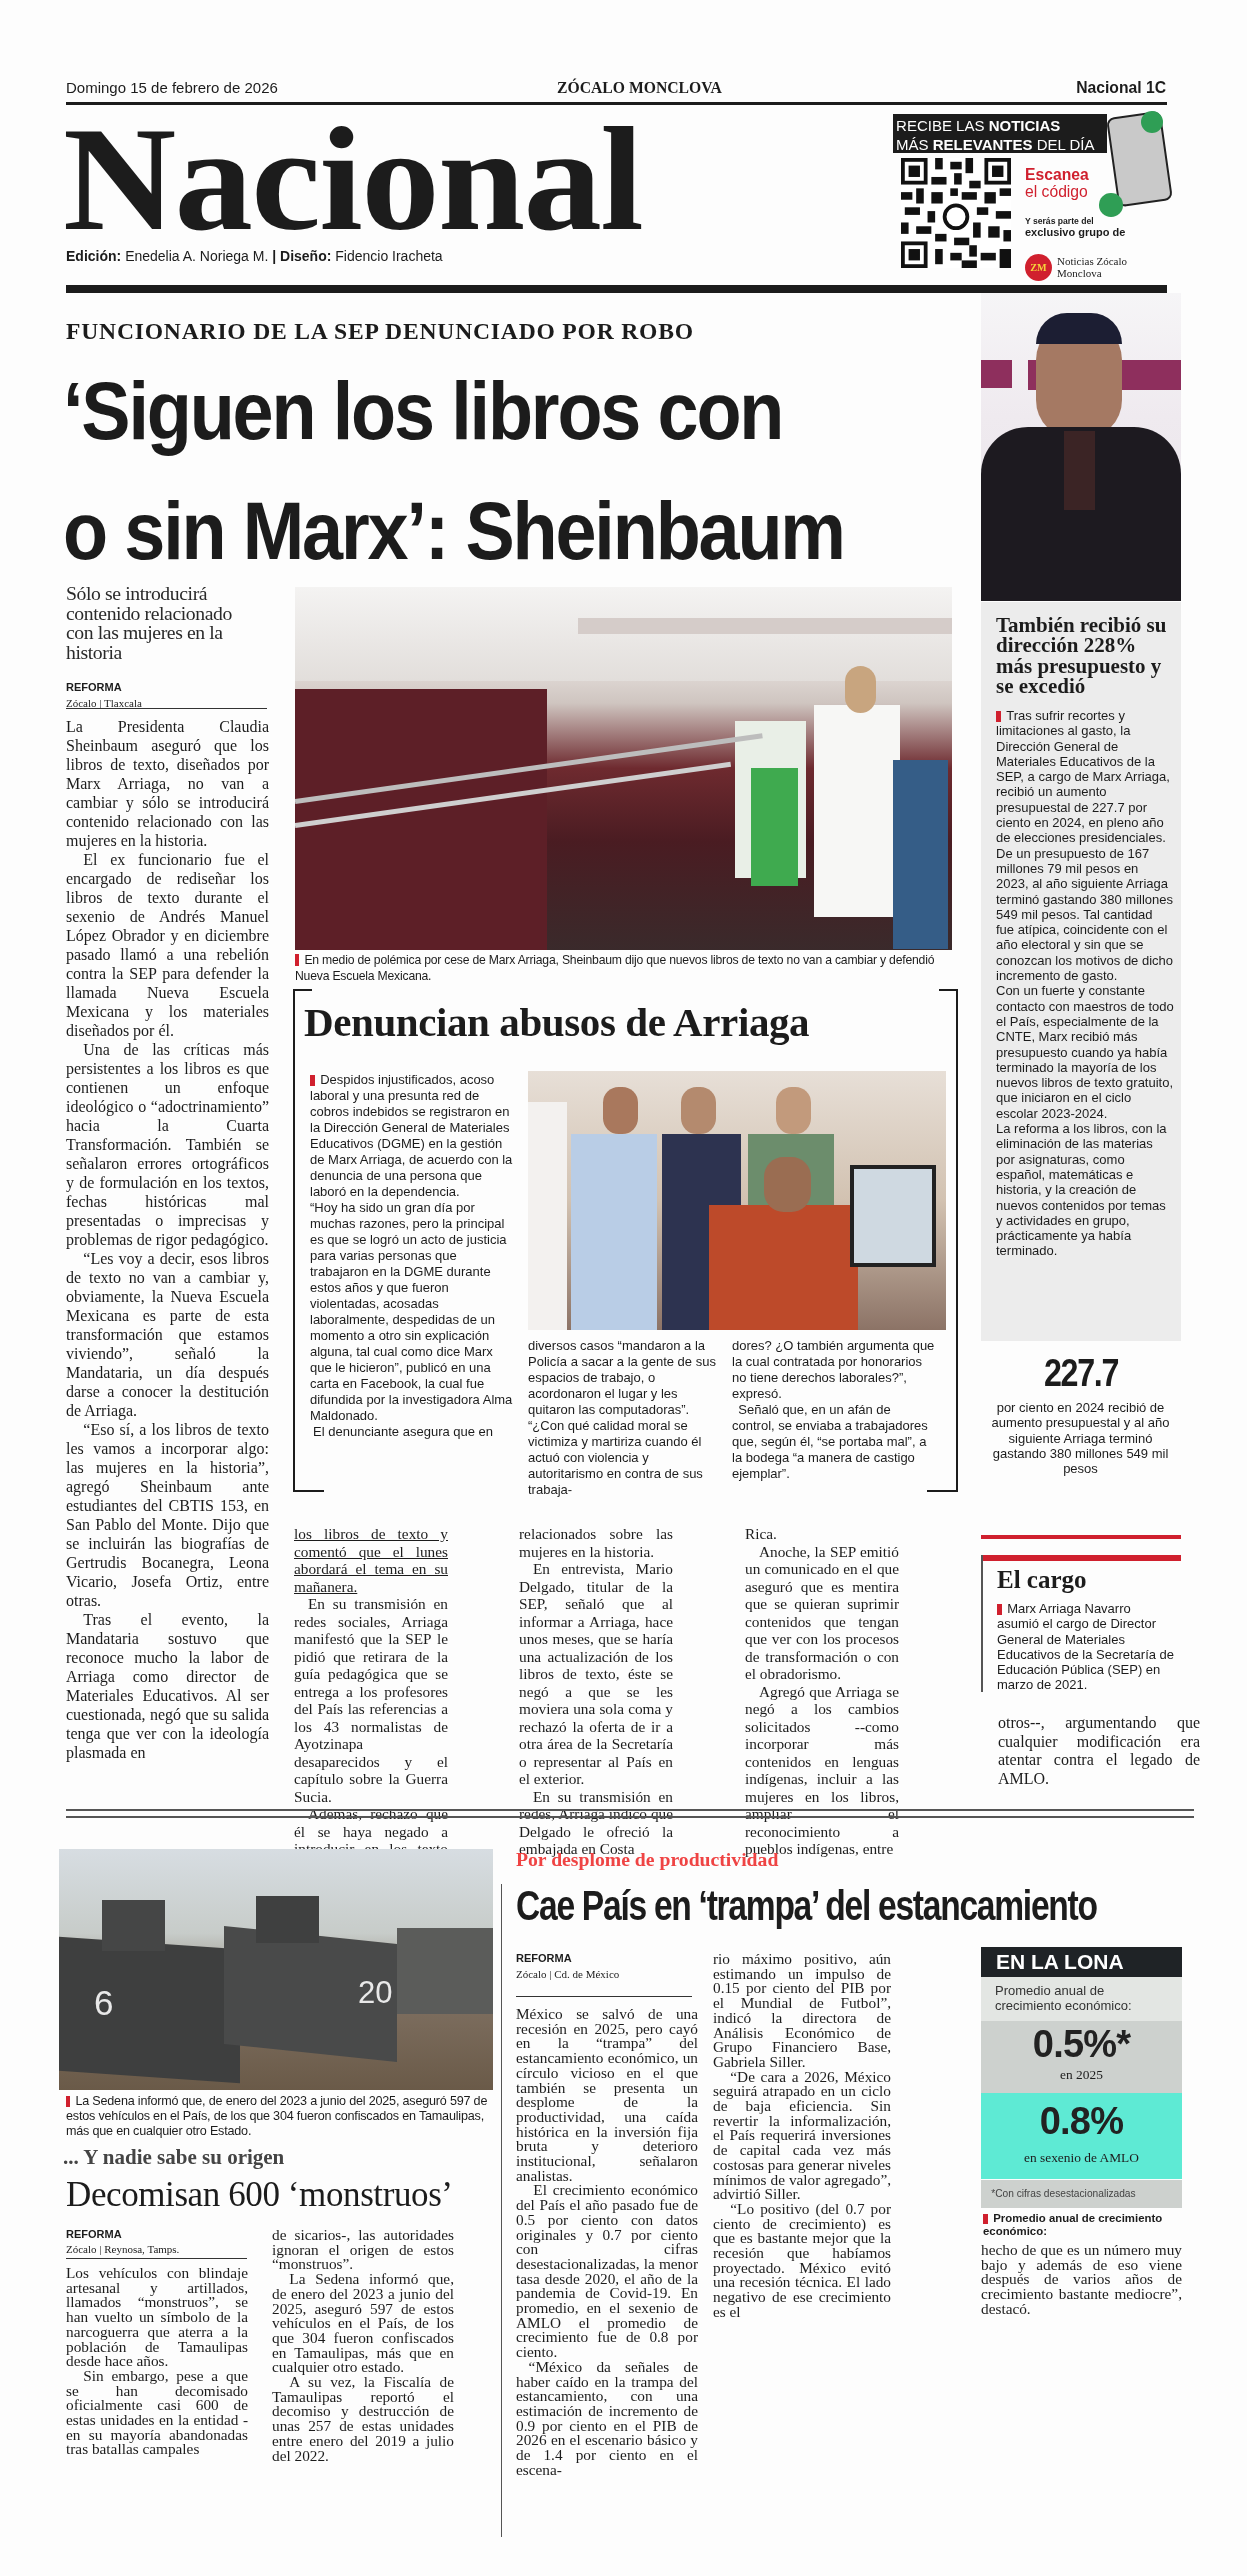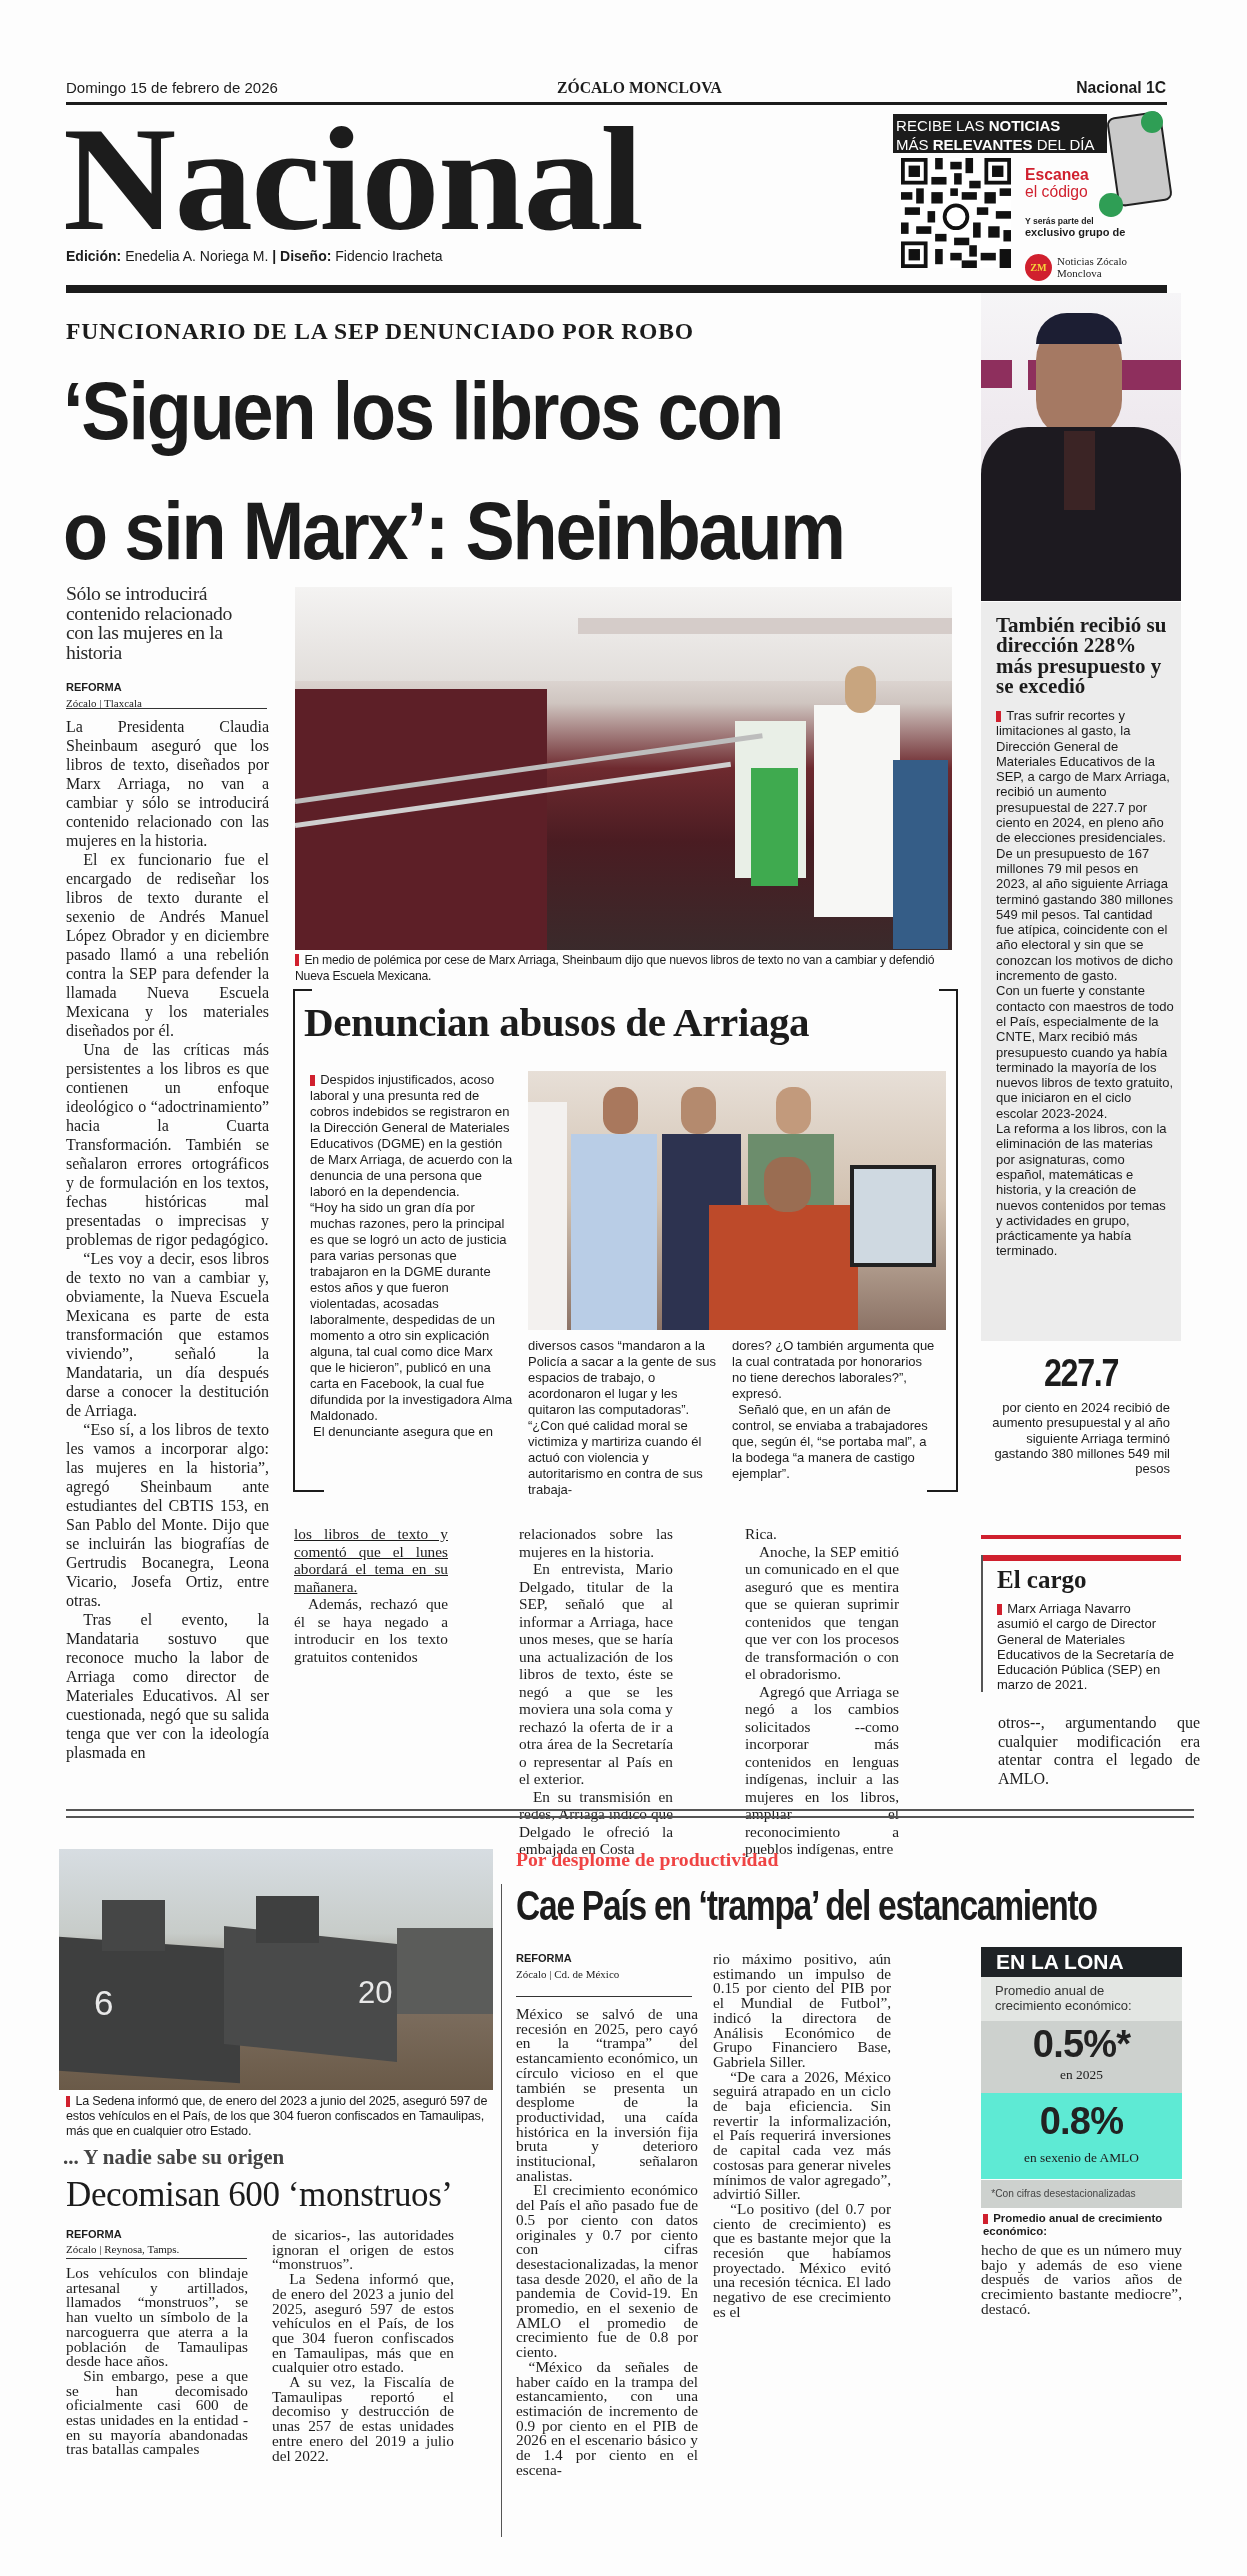--- a/index.html
+++ b/index.html
@@ -168,20 +168,21 @@
   <p>diversos casos “mandaron a la Policía a sacar a la gente de sus espacios de trabajo, o acordonaron el lugar y les quitaron las computadoras”.</p>
   <p>“¿Con qué calidad moral se victimiza y martiriza cuando él actuó con violencia y autoritarismo en contra de sus trabaja-</p>
 </div>
 <div class="abs sans" style="left:732px;top:1338px;width:204px;font-size:13px;line-height:16px;">
   <p>dores? ¿O también argumenta que la cual contratada por honorarios no tiene derechos laborales?”, expresó.</p>
   <p style="text-indent:6.3px">Señaló que, en un afán de control, se enviaba a trabajadores que, según él, “se portaba mal”, a la bodega “a manera de castigo ejemplar”.</p>
 </div>
 
 <div class="abs" style="left:294px;top:1525px;width:154px;">
   <p class="col" style="font-size:15.3px;line-height:17.5px;text-decoration:underline;">los libros de texto y comentó que el lunes abordará el tema en su mañanera.</p>
+  <p class="col" style="font-size:15.3px;line-height:17.5px;text-indent:14px">En su transmisión en redes sociales, Arriaga manifestó que la SEP le pidió que retirara de la guía pedagógica que se entrega a los profesores del País las referencias a los 43 normalistas de Ayotzinapa desaparecidos y el capítulo sobre la Guerra Sucia.</p>
   <p class="col" style="font-size:15.3px;line-height:17.5px;text-indent:14px">Además, rechazó que él se haya negado a introducir en los texto gratuitos contenidos</p>
 </div>
 <div class="abs" style="left:432px;top:1525px;width:0;"></div>
 <div class="abs" style="left:429px;top:1525px;width:0;"></div>
 <div class="abs" style="left:428px;top:1525px;"></div>
 <div class="abs" style="left:432px;top:1525px;"></div>
 <div class="abs" style="left:436px;top:1525px;width:0;"></div>
 <div class="abs" style="left:432px;top:1525px;width:0;"></div>
 <div class="abs" style="left:432px;top:1525px;"></div>
 <div class="abs" style="left:432px;top:1525px;"></div>
@@ -219,21 +220,21 @@
 </div>
 <div class="abs" style="left:981px;top:602px;width:200px;height:739px;background:#ececec;"></div>
 <div class="abs serif" style="left:996px;top:615px;width:181px;font-size:21px;font-weight:bold;line-height:20.4px;">También recibió su dirección 228% más presupuesto y se excedió</div>
 <div class="abs sans" style="left:996px;top:708px;width:178px;font-size:13px;line-height:15.3px;">
   <p><span class="redbar" style="height:10.2px;width:4.7px;"></span><span>Tras sufrir recortes y limitaciones al gasto, la Dirección General de Materiales Educativos de la SEP, a cargo de Marx Arriaga, recibió un aumento presupuestal de 227.7 por ciento en 2024, en pleno año de elecciones presidenciales.</span></p>
   <p>De un presupuesto de 167 millones 79 mil pesos en 2023, al año siguiente Arriaga terminó gastando 380 millones 549 mil pesos. Tal cantidad fue atípica, coincidente con el año electoral y sin que se conozcan los motivos de dicho incremento de gasto.</p>
   <p>Con un fuerte y constante contacto con maestros de todo el País, especialmente de la CNTE, Marx recibió más presupuesto cuando ya había terminado la mayoría de los nuevos libros de texto gratuito, que iniciaron en el ciclo escolar 2023-2024.</p>
   <p>La reforma a los libros, con la eliminación de las materias por asignaturas, como español, matemáticas e historia, y la creación de nuevos contenidos por temas y actividades en grupo, prácticamente ya había terminado.</p>
 </div>
 <div class="abs sans" style="left:981px;top:1352px;width:200px;text-align:center;font-size:38px;font-weight:bold;letter-spacing:-1.6px;transform:scaleX(0.85);transform-origin:center top;">227.7</div>
-<div class="abs sans" style="left:991px;top:1400px;width:179px;text-align:right;font-size:13px;line-height:15.3px;">por ciento en 2024 recibió de aumento presupuestal y al año siguiente Arriaga terminó gastando 380 millones 549 mil pesos</div>
+<div class="abs sans" style="left:991px;top:1400px;width:179px;text-align:center;font-size:13px;line-height:15.3px;">por ciento en 2024 recibió de aumento presupuestal y al año siguiente Arriaga terminó gastando 380 millones 549 mil pesos</div>
 <div class="abs" style="left:981px;top:1535px;width:200px;height:3.9px;background:#d0202e;"></div>
 <div class="abs" style="left:981px;top:1555px;width:200px;height:6.3px;background:#d0202e;"></div>
 <div class="abs" style="left:981px;top:1555px;width:1.6px;height:137px;background:#555;"></div>
 <div class="abs serif" style="left:997px;top:1566px;font-size:25px;font-weight:bold;">El cargo</div>
 <div class="abs sans" style="left:997px;top:1601px;width:179px;font-size:13px;line-height:15.3px;">
   <span class="redbar" style="height:10.2px;width:4.7px;"></span><span>Marx Arriaga Navarro asumió el cargo de Director General de Materiales Educativos de la Secretaría de Educación Pública (SEP) en marzo de 2021.</span>
 </div>
 <div class="abs" style="left:981px;top:1714px;width:202px;margin-left:17px;">
   <p class="col" style="font-size:16px;line-height:18.5px;">otros--, argumentando que cualquier modificación era atentar contra el legado de AMLO.</p>
 </div>

